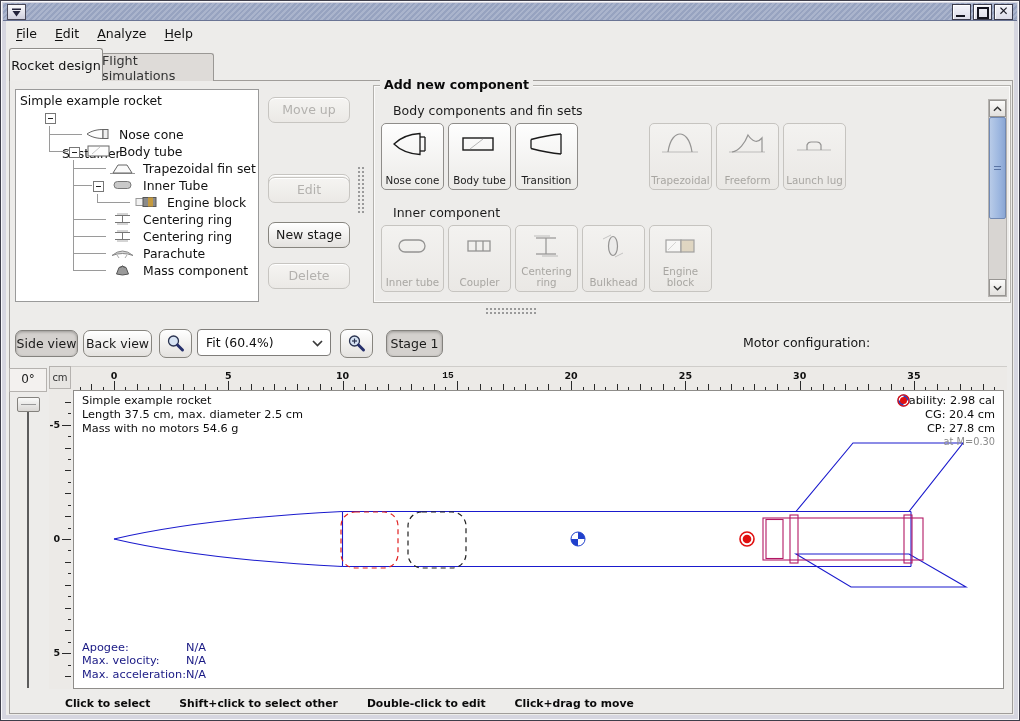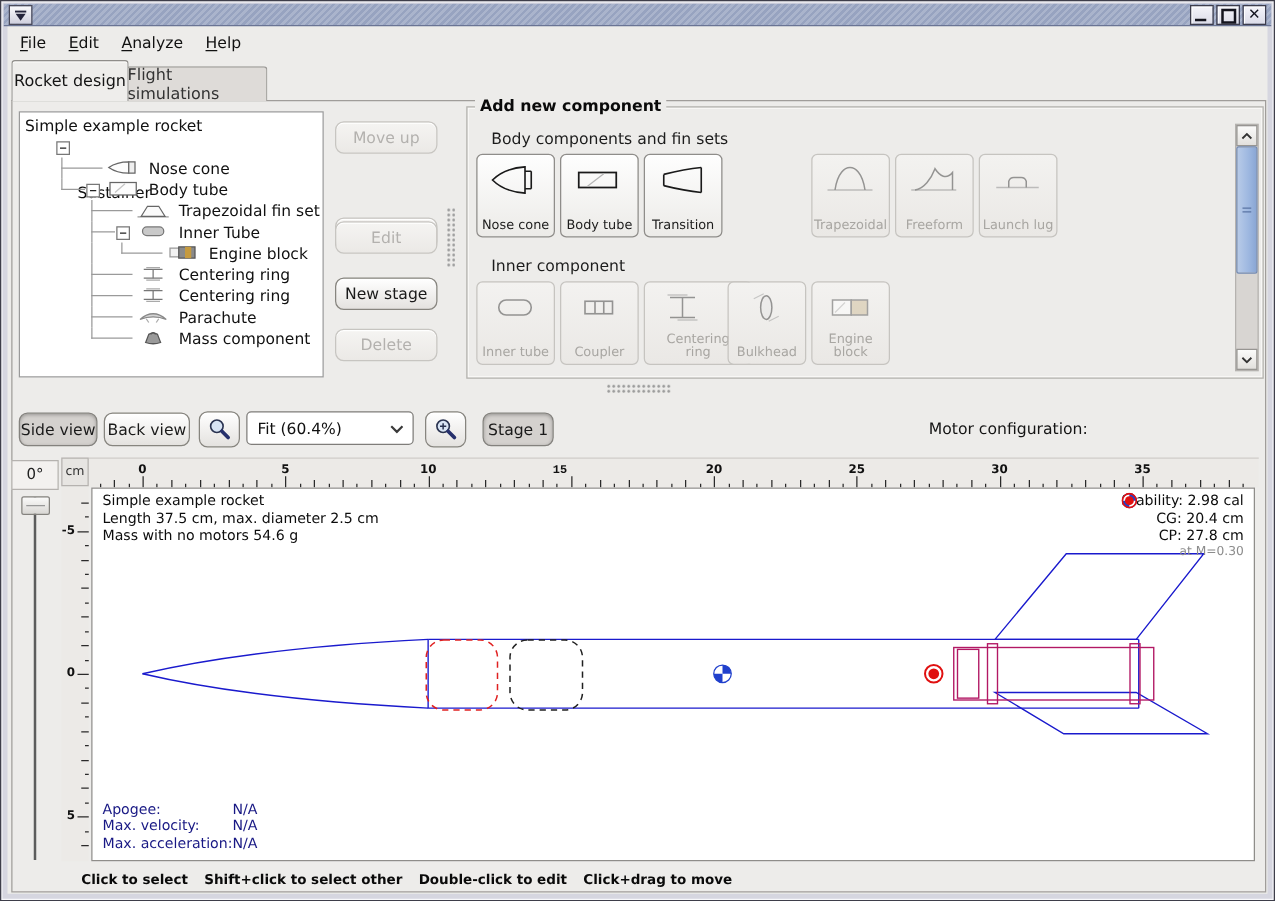--- a/index.html
+++ b/index.html
@@ -97,21 +97,21 @@
   .canvas{position:absolute;left:72px;top:389px;width:931px;height:299px;background:#fff;border:1px solid #8f8d8a;
     box-sizing:border-box;z-index:2}
   .canvas svg{position:absolute;left:0;top:0}
   .info-block{position:absolute;left:8px;top:3px;font-size:11.3px;line-height:13.8px;color:#0c0c0c}
   .stab-block{position:absolute;right:8px;top:3px;font-size:11.3px;line-height:13.8px;color:#0c0c0c;text-align:right}
   .stab-row{display:flex;justify-content:flex-end;align-items:center;gap:4px}
   .stab-cond{font-size:9.8px;color:#8c8c8c}
   .flight-block{position:absolute;left:8px;bottom:7px;font-size:11.3px;line-height:13.4px;color:var(--flight-text,#181884)}
   .flight-label{display:inline-block;width:104px}
   
-  .statusbar{position:absolute;left:64px;top:696px;right:20px;height:15px;display:flex;gap:13px;
+  .statusbar{position:absolute;left:64px;top:696px;right:20px;height:15px;display:flex;gap:29px;
     font-size:10.8px;font-weight:bold;color:#0a0a0a;z-index:2}
 </style>
 </head>
 <body>
 
 <div class="window">
 
   <div class="titlebar">
     <div class="win-icon">
       <svg width="13" height="11" viewBox="0 0 13 11">
@@ -344,21 +344,21 @@
       <div class="comp-btn disabled" style="left: 75px;">
         <svg width="44" height="30" viewBox="0 0 44 30">
           <g stroke="#3a3a3a" fill="none" stroke-width="1.3">
             <rect x="11" y="10" width="22" height="10"></rect>
             <line x1="19" y1="10" x2="19" y2="20"></line>
             <line x1="26" y1="10" x2="26" y2="20"></line>
           </g>
         </svg>
         <div class="comp-label">Coupler</div>
       </div>
-      <div class="comp-btn disabled" style="left: 142px; padding-left: 24px;">
+      <div class="comp-btn disabled" style="left: 142px;">
         <svg width="44" height="30" viewBox="0 0 44 30">
           <g stroke="#3a3a3a" fill="none" stroke-width="1.2">
             <line x1="12" y1="7" x2="32" y2="7"></line>
             <line x1="12" y1="23" x2="32" y2="23"></line>
             <line x1="22" y1="7" x2="22" y2="23"></line>
             <line x1="10" y1="5" x2="26" y2="5" stroke="#9a9a9a"></line>
             <line x1="18" y1="25" x2="34" y2="25" stroke="#9a9a9a"></line>
           </g>
         </svg>
         <div class="comp-label">Centering

